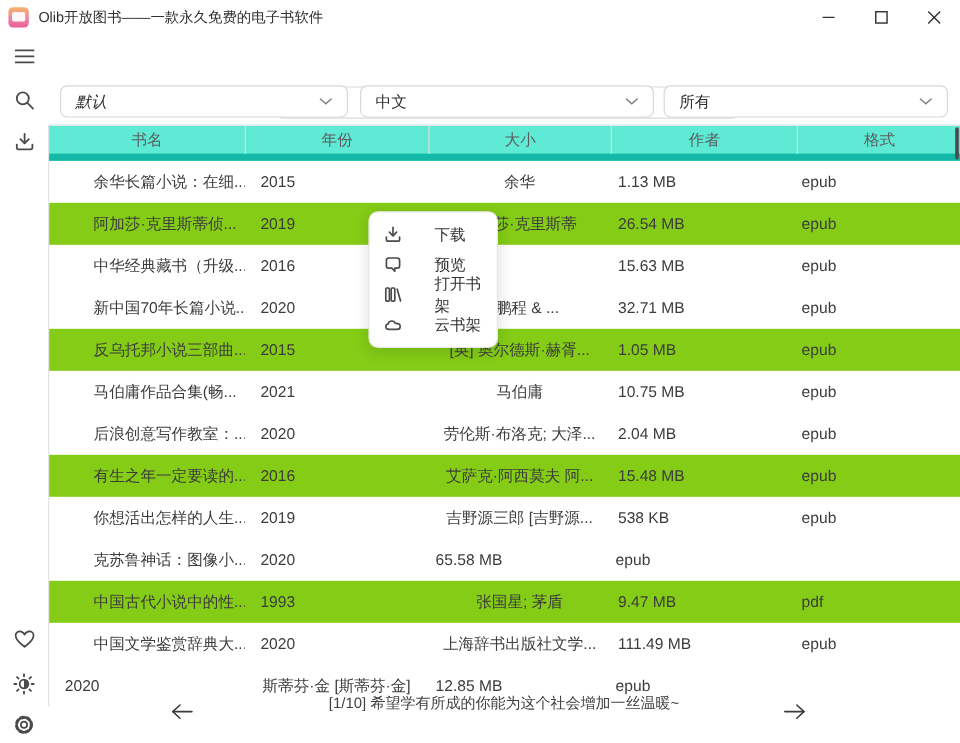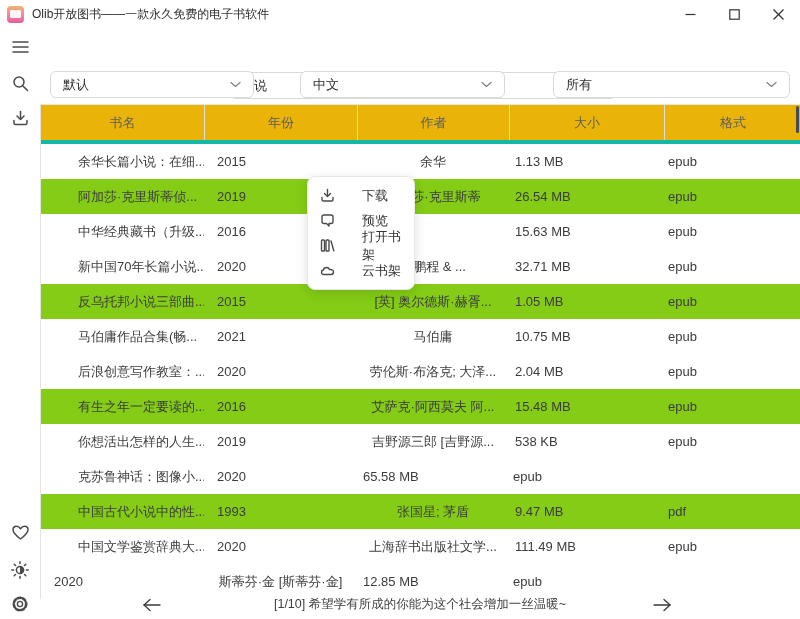--- a/index.html
+++ b/index.html
@@ -29,29 +29,29 @@
   
   .search-box { position:absolute; left:230px; top:36px; width:386px; height:27px;
                 border:1px solid #d9d9d9; border-radius:6px; background:#fff;
                 display:flex; align-items:center; padding:0 10px;margin-top:36px; }
   .search-box .value { font-size:13px; color:#2f2f2f; }
   .search-box .mag { margin-left:auto; display:flex; }
   .dropdown { position:absolute; top:71px; height:27px; border:1px solid #d9d9d9; border-radius:6px;
               background:#fff; display:flex; align-items:center; padding:0 12px; }
   .dropdown .value { font-size:13px; color:#2f2f2f; }
   .dropdown .chev { margin-left:auto; display:flex; }
-  .dd-1 { left:50px;  width:204px; }
-  .dd-2 { left:300px; width:205px; }
+  .dd-1 { left:50px;  width:240px;font-style:italic; }
+  .dd-2 { left:300px; width:245px; }
   .dd-3 { left:553px; width:237px; }
 
   
   .table { position:absolute; left:40px; top:104px; width:760px;
            border-left:1px solid #e3e3e3; }
   .grid-row { display:grid; grid-template-columns:163px 153px 152px 155px 137px; }
-  .thead { height:40px; background:#eab308; border-top:1px solid #e6e6e6; border-bottom:4px solid #14b8a6; }
+  .thead { height:30px; background:#5eead4; border-top:1px solid #e6e6e6; border-bottom:6px solid #14b8a6; }
   .th { display:flex; align-items:center; justify-content:center; font-size:13px; color:#5d5d5d; }
   .th + .th { border-left:1px solid #dedede;font-family:Liberation Mono, monospace; }
   .tr { height:35px; }
   .tr:nth-child(3n+2) { background:#84cc16; }
   .td { display:flex; align-items:center; font-size:13px; color:#3c3c3c;
         white-space:nowrap; overflow:hidden; }
   .td.c0 { padding-left:37px; }
   .td.c1 { padding-left:13px; }
   .td.c2 { justify-content:center; }
   .td.c3 { padding-left:6px; }
@@ -62,22 +62,22 @@
 
   
   .ctx-menu { position:absolute; left:307px; top:176px; width:108px; z-index:5;
               background:#fff; border:1px solid #e7e7e7; border-radius:8px;
               box-shadow:0 3px 12px rgba(0,0,0,.13); padding:6px 0; }
   .ctx-item { height:25px; display:flex; align-items:center; gap:27px; padding:0 12px; }
   .ctx-item svg { stroke:#4a4a4a; stroke-width:1.4; fill:none; stroke-linecap:round; stroke-linejoin:round; flex:0 0 auto; }
   .ctx-item .lbl { font-size:13px; color:#333; }
 
   
-  .footer { position:absolute; left:40px; right:0; bottom:0; height:29px;
-            display:flex; align-items:center; }
+  .footer { position:absolute; left:40px; right:0; bottom:12px; height:29px;
+            display:flex; }
   .pg-btn { position:absolute; top:0; height:29px; width:40px;
             display:flex; align-items:center; justify-content:center; }
   .pg-prev { left:92px; }  .pg-next { right:118px; }
   .pg-btn svg { stroke:#3a3a3a; stroke-width:1.3; fill:none; stroke-linecap:round; stroke-linejoin:round; }
   .status { width:100%; text-align:center; font-size:12.5px; color:#3f3f3f; }
 </style>
 </head>
 <body>
 
 <div class="window">
@@ -185,22 +185,22 @@
       <svg width="11" height="7" viewBox="0 0 11 7" stroke="#808080" stroke-width="1.3" fill="none" stroke-linecap="round">
           <polyline points="1,1.5 5.5,5.5 10,1.5"></polyline>
         </svg>
     </span>
   </div>
 
   <div class="table">
     <div class="grid-row thead">
       <div class="th">书名</div>
       <div class="th">年份</div>
+      <div class="th">大小</div>
       <div class="th">作者</div>
-      <div class="th">大小</div>
       <div class="th">格式</div>
     </div>
     <div id="rows">
     <div class="grid-row tr">
       <div class="td c0 cell">余华长篇小说：在细...</div>
       <div class="td c1 cell">2015</div>
       <div class="td c2 cell">余华</div>
       <div class="td c3 cell">1.13 MB</div>
       <div class="td c4 cell">epub</div>
     </div>

